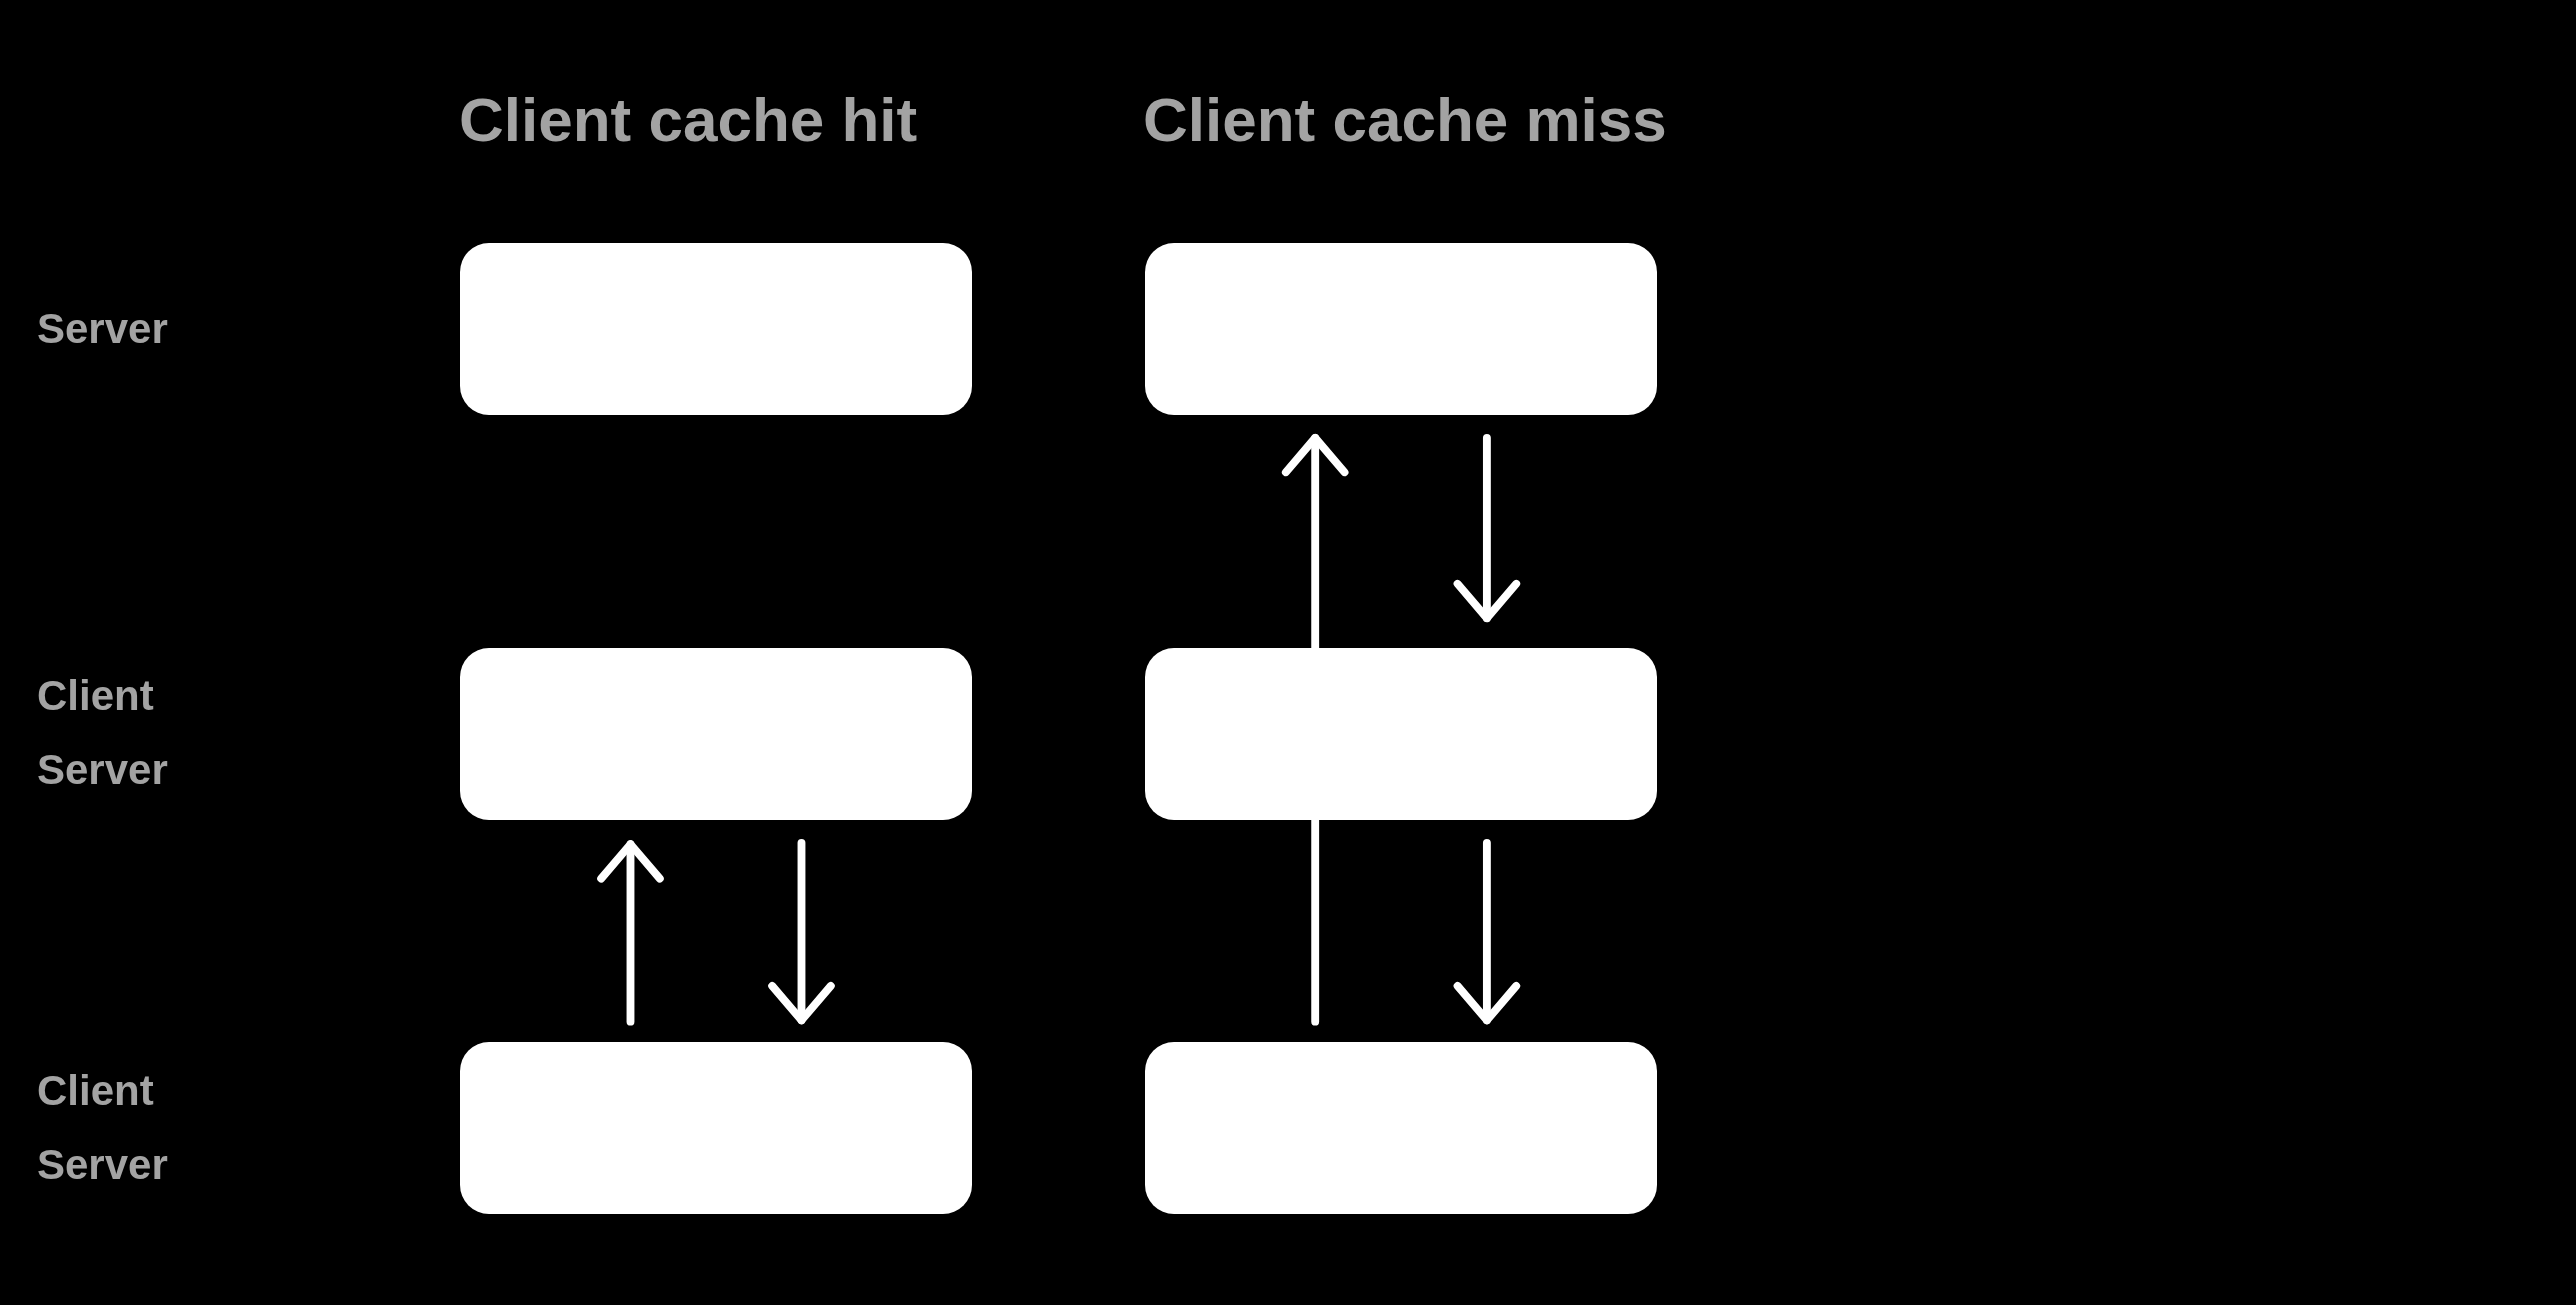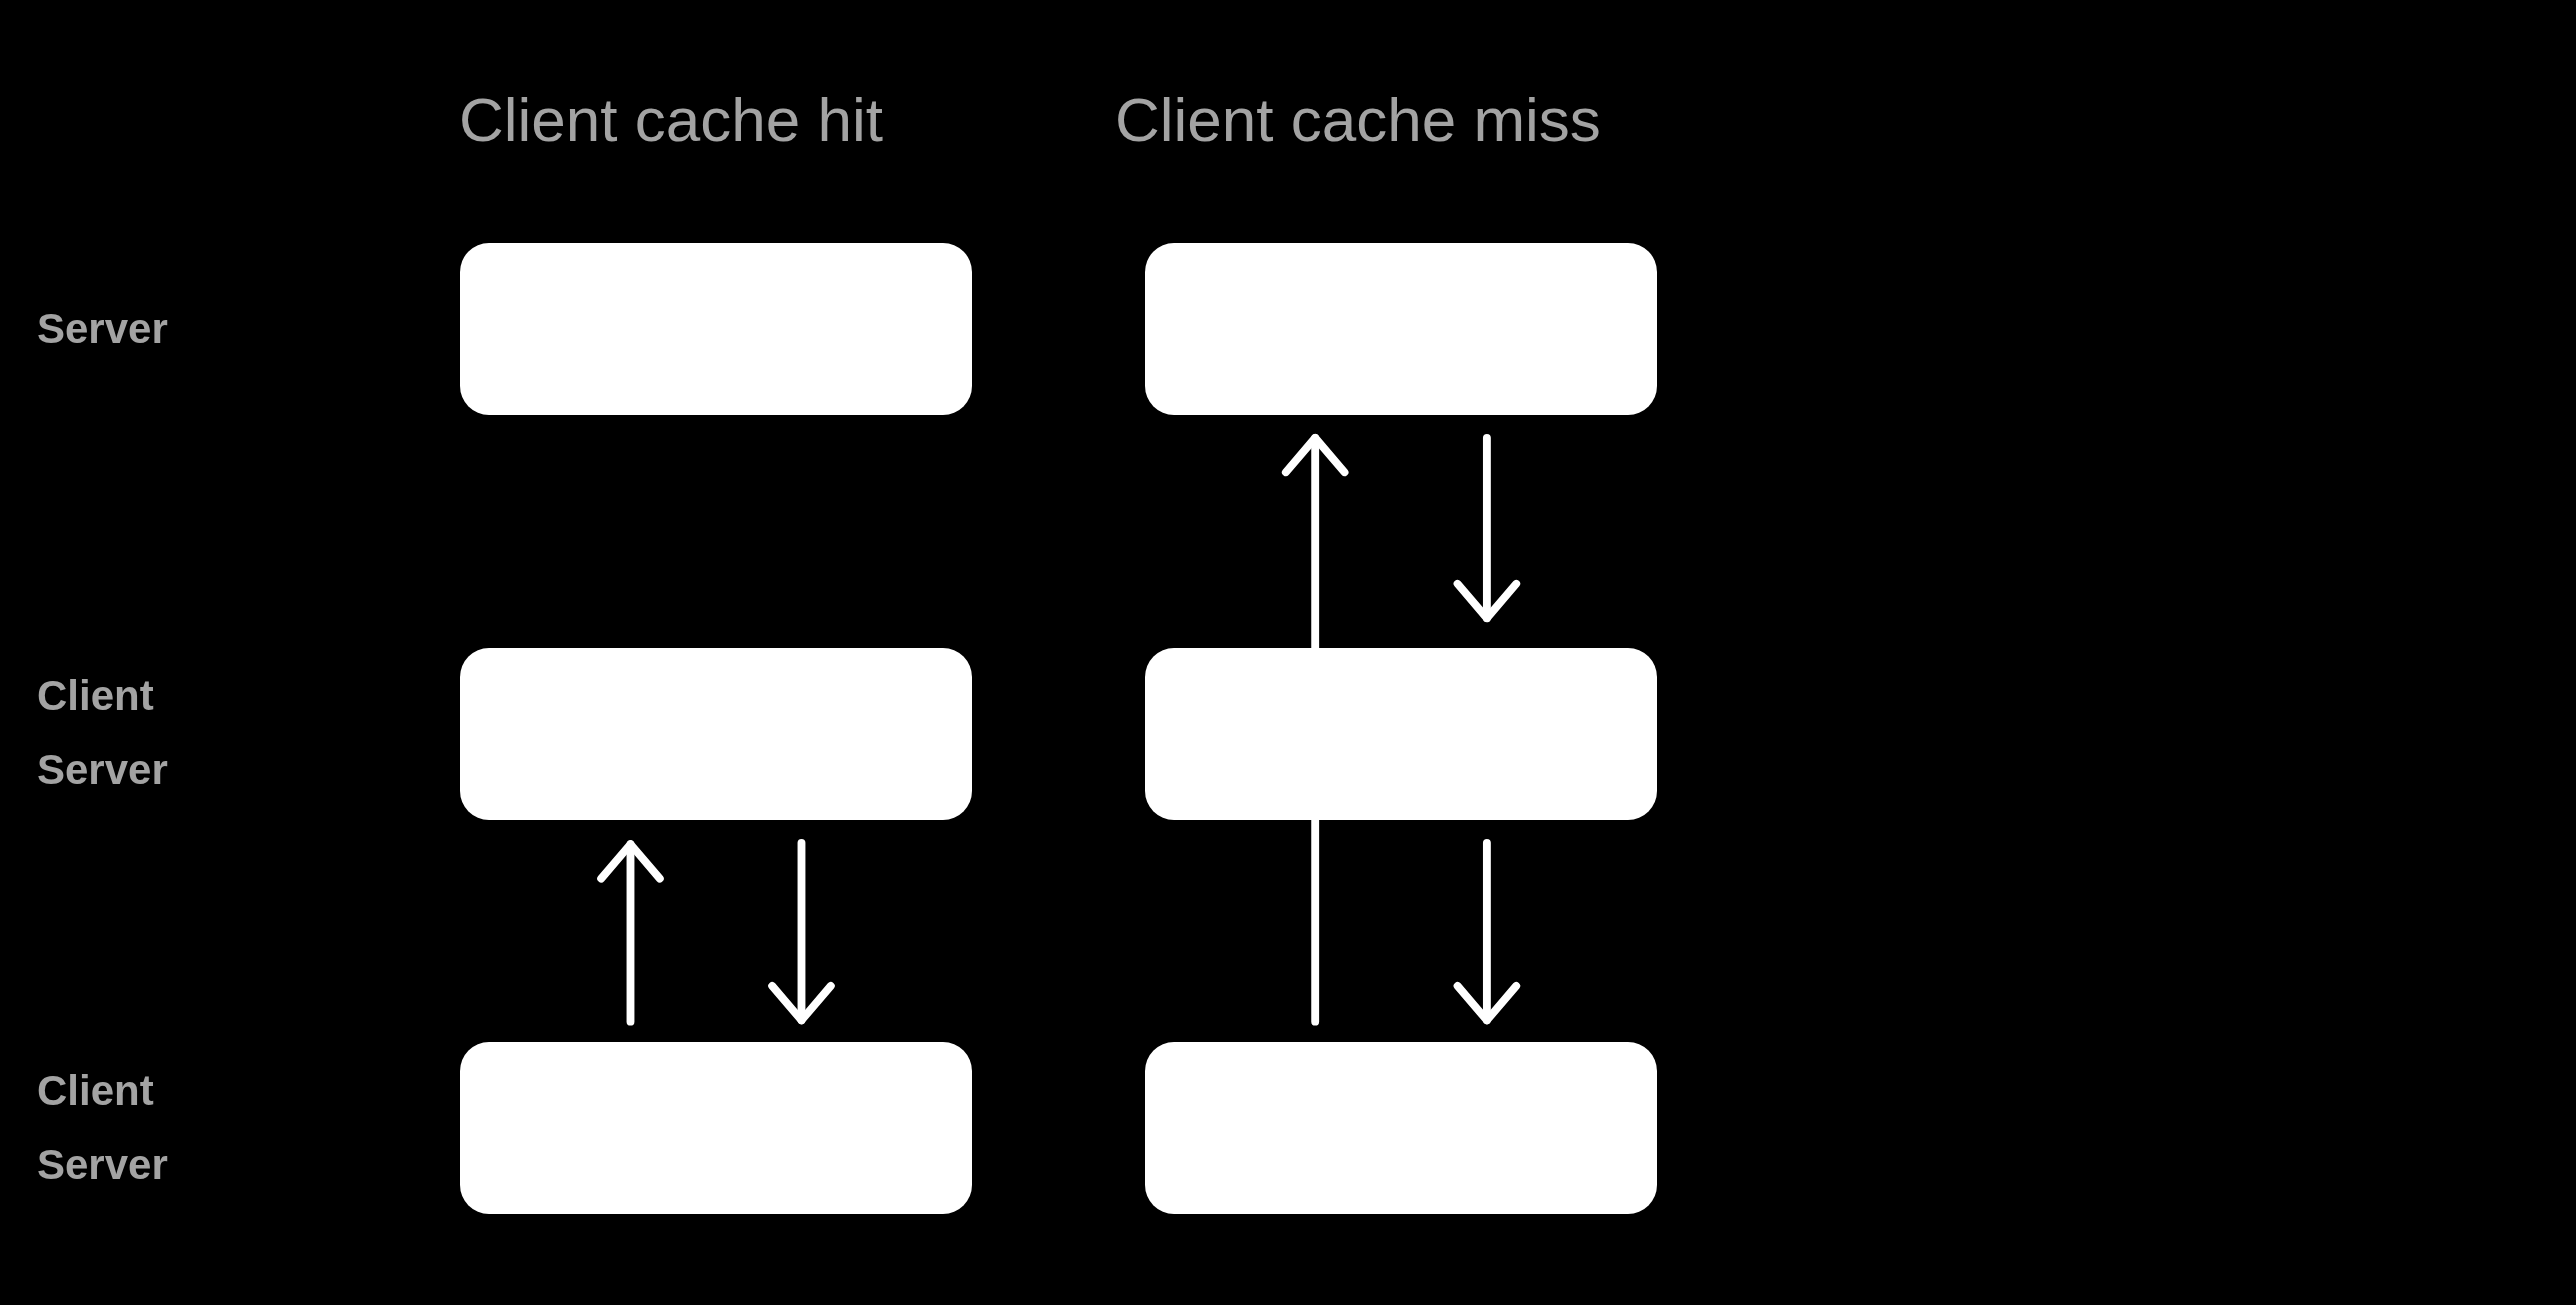--- a/index.html
+++ b/index.html
@@ -19,26 +19,26 @@
     height: 1305px;
     background: var(--bg);
     overflow: hidden;
     font-family: "Liberation Sans", "DejaVu Sans", sans-serif;
   }
   .col-header {
     position: absolute;
     top: 89px;
     font-size: 62px;
     line-height: 62px;
-    font-weight: 400;
+    font-weight: 700;
     color: var(--text);
     white-space: nowrap;
   }
   #hdr-hit  { left: 459px; }
-  #hdr-miss { left: 1115px; }
+  #hdr-miss { left: 1143px; }
   .row-label {
     position: absolute;
     left: 37px;
     width: 315px;
     text-align: left;
     font-size: 42px;
     line-height: 74px;
     font-weight: 700;
     color: var(--text);
     transform: translateY(-50%);

